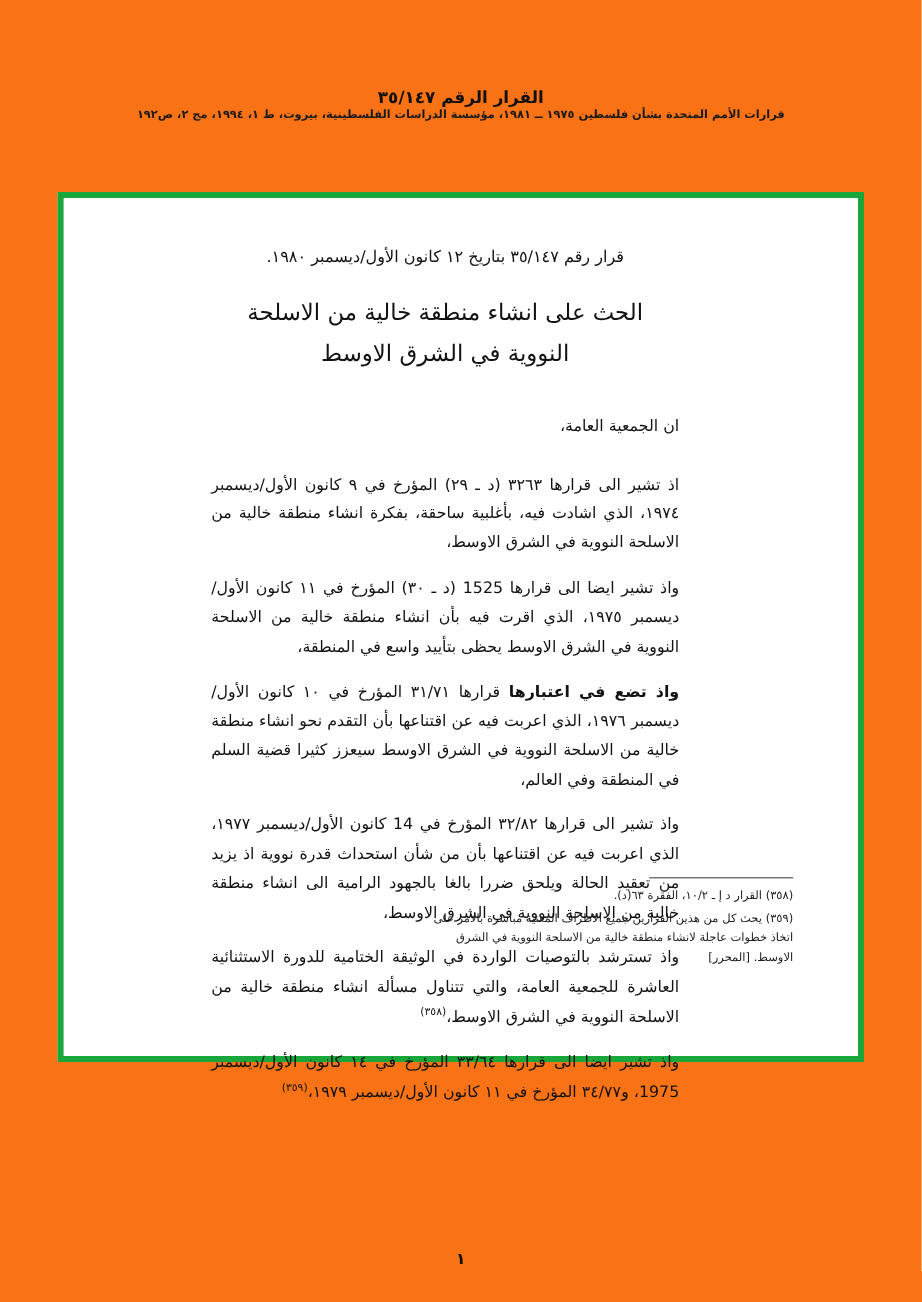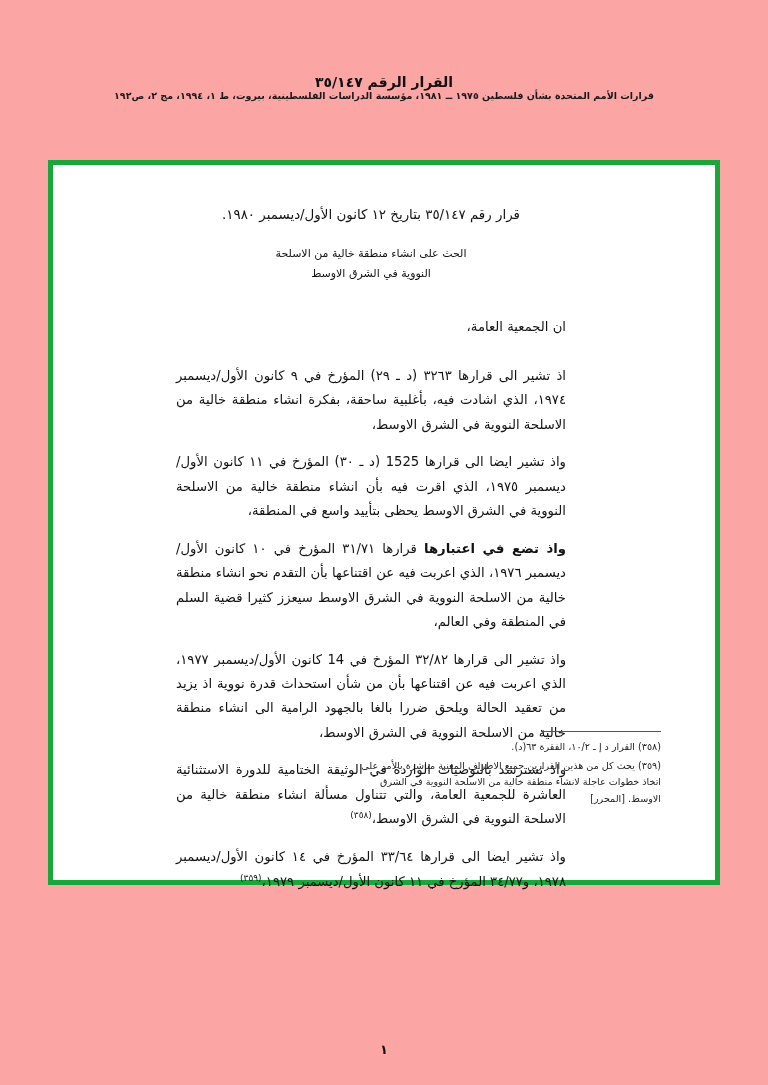--- a/index.html
+++ b/index.html
@@ -11,21 +11,21 @@
     width: 768px;
     height: 1085px;
     font-family: "DejaVu Sans", sans-serif;
     color: #111111;
     position: relative;
     overflow: hidden;
   }
   .page {
     position: absolute;
     inset: 0;
-    background: #fca5a5;
+    background: #f97316;
   }
 
   
   .doc-header {
     position: absolute;
     top: 74px;
     left: 0;
     right: 0;
     text-align: center;
   }
@@ -76,21 +76,21 @@
   .title-line {
     text-align: center;
     text-align-last: center;
     margin-bottom: 4px;
   }
   .res-title {
     font-size: 13.4px;
     margin-bottom: 16px;
   }
   .subject-1, .subject-2 {
-    font-size: 11px;
+    font-size: 19px;
     text-align: center;
     text-align-last: center;
     line-height: 1.8;
   }
   .subject-2 { margin-bottom: 32px; }
   .addressee {
     text-align: right;
     text-align-last: right;
     margin-bottom: 24px;
   }
@@ -158,21 +158,21 @@
         <div class="subject-1">الحث على انشاء منطقة خالية من الاسلحة</div>
         <div class="subject-2">النووية في الشرق الاوسط</div>
 
         <div class="addressee">ان الجمعية العامة،</div>
 
         <p class="para">اذ تشير الى قرارها ٣٢٦٣ (د ـ ٢٩) المؤرخ في ٩ كانون الأول/ديسمبر ١٩٧٤، الذي اشادت فيه، بأغلبية ساحقة، بفكرة انشاء منطقة خالية من الاسلحة النووية في الشرق الاوسط،</p>
         <p class="para">واذ تشير ايضا الى قرارها 1525 (د ـ ٣٠) المؤرخ في ١١ كانون الأول/ديسمبر ١٩٧٥، الذي اقرت فيه بأن انشاء منطقة خالية من الاسلحة النووية في الشرق الاوسط يحظى بتأييد واسع في المنطقة،</p>
         <p class="para"><b class="bold-run">واذ تضع في اعتبارها</b> قرارها ٣١/٧١ المؤرخ في ١٠ كانون الأول/ديسمبر ١٩٧٦، الذي اعربت فيه عن اقتناعها بأن التقدم نحو انشاء منطقة خالية من الاسلحة النووية في الشرق الاوسط سيعزز كثيرا قضية السلم في المنطقة وفي العالم،</p>
         <p class="para">واذ تشير الى قرارها ٣٢/٨٢ المؤرخ في 14 كانون الأول/ديسمبر ١٩٧٧، الذي اعربت فيه عن اقتناعها بأن من شأن استحداث قدرة نووية اذ يزيد من تعقيد الحالة ويلحق ضررا بالغا بالجهود الرامية الى انشاء منطقة خالية من الاسلحة النووية في الشرق الاوسط،</p>
         <p class="para"><span>واذ تسترشد بالتوصيات الواردة في الوثيقة الختامية للدورة الاستثنائية العاشرة للجمعية العامة، والتي تتناول مسألة انشاء منطقة خالية من الاسلحة النووية في الشرق الاوسط،</span><sup class="fn">(٣٥٨)</sup></p>
-        <p class="para"><span>واذ تشير ايضا الى قرارها ٣٣/٦٤ المؤرخ في ١٤ كانون الأول/ديسمبر ١٩٧٨، و٣٤/٧٧ المؤرخ في ١١ كانون الأول/ديسمبر ١٩٧٩،</span><sup class="fn">(٣٥٩)</sup></p>
+        <p class="para"><span>واذ تشير ايضا الى قرارها ٣٣/٦٤ المؤرخ في ١٤ كانون الأول/ديسمبر 1975، و٣٤/٧٧ المؤرخ في ١١ كانون الأول/ديسمبر ١٩٧٩،</span><sup class="fn">(٣٥٩)</sup></p>
 
       </div>
 
       <div class="footnotes">
         <div class="footnote-rule"></div>
         <div class="footnote">(٣٥٨) القرار د إ ـ ١٠/٢، الفقرة ٦٣(د).</div>
         <div class="footnote">(٣٥٩) يحث كل من هذين القرارين جميع الاطراف المعنية مباشرة بالأمر على اتخاذ خطوات عاجلة لانشاء منطقة خالية من الاسلحة النووية في الشرق الاوسط. [المحرر]</div>
       </div>
 
     </div>

